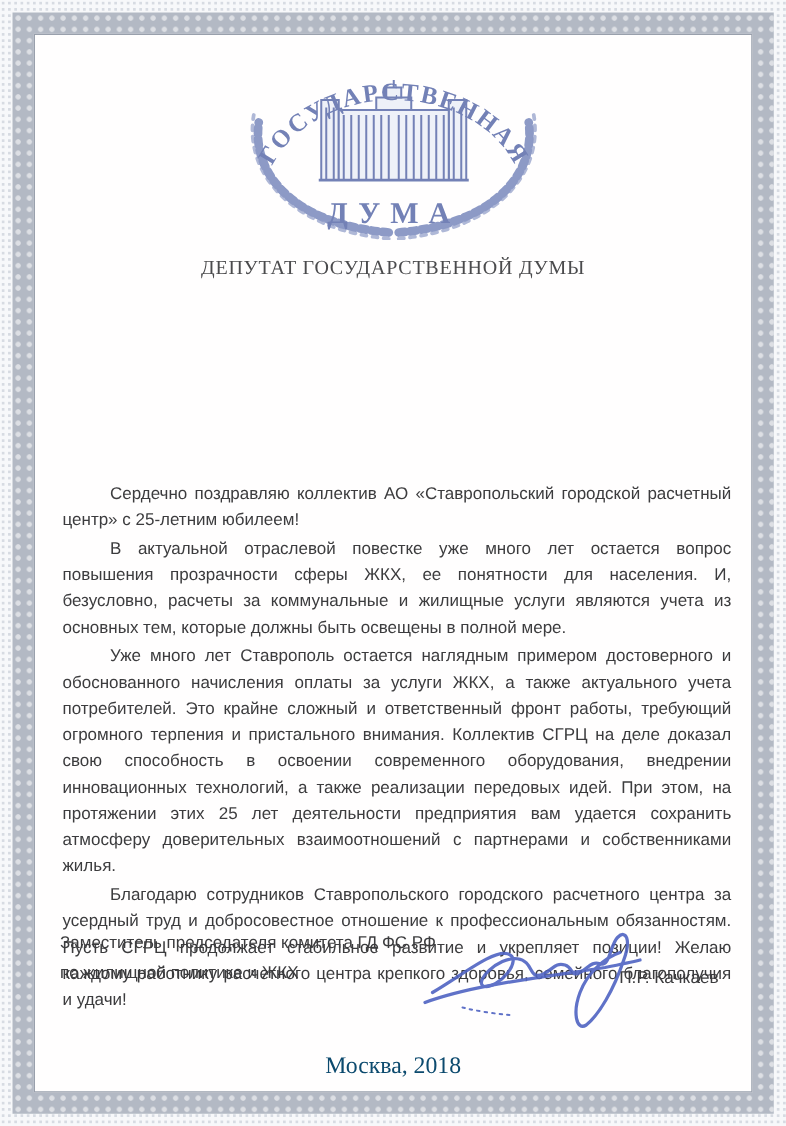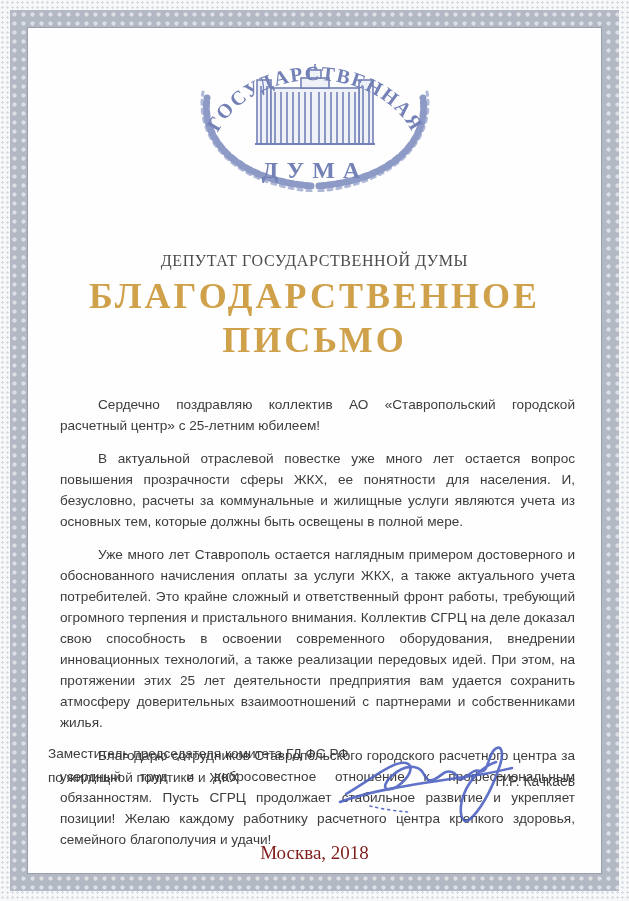--- a/index.html
+++ b/index.html
@@ -23,47 +23,47 @@
   }
   .content{position:absolute;inset:34px;}
 
   
   .emblem{position:absolute;top:6px;left:50%;transform:translateX(-50%);}
 
   
   .header{
     position:absolute;top:168px;left:0;right:0;text-align:center;
     font-family:"Liberation Serif",serif;color:#4b4b4d;
-    font-size:16px;line-height:26px;letter-spacing:.6px;margin-top:46px;
+    font-size:16px;line-height:26px;letter-spacing:.6px;
   }
 
   
   .title{
     position:absolute;top:240px;left:0;right:0;text-align:center;
     font-family:"Liberation Serif",serif;font-weight:bold;color:#cfa14b;
     font-size:36px;line-height:44px;letter-spacing:3px;
   }
 
   
   .body-text{
     position:absolute;top:348px;left:14px;right:8px;color:#3c3c3e;
     font-size:13.6px;line-height:21px;text-align:justify;
   }
-  .body-text p{margin:12px;text-indent:38px;}
+  .body-text p{margin:2px;text-indent:38px;}
 
   
   .sig-row{position:absolute;top:708px;left:14px;right:8px;height:92px;}
   .sig-position{color:#3c3c3e;font-size:13.6px;line-height:24px;}
   .sig-ink{position:absolute;left:288px;top:-12px;}
   .sig-name{position:absolute;right:12px;top:32px;color:#3c3c3e;font-size:13.8px;}
 
   
   .footer{
     position:absolute;top:808px;left:0;right:0;text-align:center;
-    font-family:"Liberation Serif",serif;color:#7f1d1d;font-size:19px;
+    font-family:"Liberation Serif",serif;color:#0c4a6e;font-size:19px;
   }
   .emblem text{font-family:"Liberation Serif",serif;font-weight:bold;}
 </style>
 </head>
 <body>
 
 <div class="page">
   <div class="frame-dots"></div>
   <div class="frame-band"></div>
   <div class="frame-inner"></div>
@@ -115,24 +115,20 @@
           <textPath href="#arcTop" startOffset="50%" text-anchor="middle">ГОСУДАРСТВЕННАЯ</textPath>
         </text>
         <text x="130" y="138" font-size="24" letter-spacing="8" fill="#7381b6" text-anchor="middle">ДУМА</text>
       </svg>
     </div>
 
     <div class="header">
       <div>ДЕПУТАТ ГОСУДАРСТВЕННОЙ ДУМЫ</div>
     </div>
 
-    <div class="title">
-      <div>БЛАГОДАРСТВЕННОЕ</div>
-      <div>ПИСЬМО</div>
-    </div>
 
     <div class="body-text">
       <p>Сердечно поздравляю коллектив АО «Ставропольский городской расчетный центр» с 25-летним юбилеем!</p>
       <p>В актуальной отраслевой повестке уже много лет остается вопрос повышения прозрачности сферы ЖКХ, ее понятности для населения. И, безусловно, расчеты за коммунальные и жилищные услуги являются учета из основных тем, которые должны быть освещены в полной мере.</p>
       <p>Уже много лет Ставрополь остается наглядным примером достоверного и обоснованного начисления оплаты за услуги ЖКХ, а также актуального учета потребителей. Это крайне сложный и ответственный фронт работы, требующий огромного терпения и пристального внимания. Коллектив СГРЦ на деле доказал свою способность в освоении современного оборудования, внедрении инновационных технологий, а также реализации передовых идей. При этом, на протяжении этих 25 лет деятельности предприятия вам удается сохранить атмосферу доверительных взаимоотношений с партнерами и собственниками жилья.</p>
       <p>Благодарю сотрудников Ставропольского городского расчетного центра за усердный труд и добросовестное отношение к профессиональным обязанностям. Пусть СГРЦ продолжает стабильное развитие и укрепляет позиции! Желаю каждому работнику расчетного центра крепкого здоровья, семейного благополучия и удачи!</p>
     </div>
 
     <div class="sig-row">
       <div class="sig-position">

